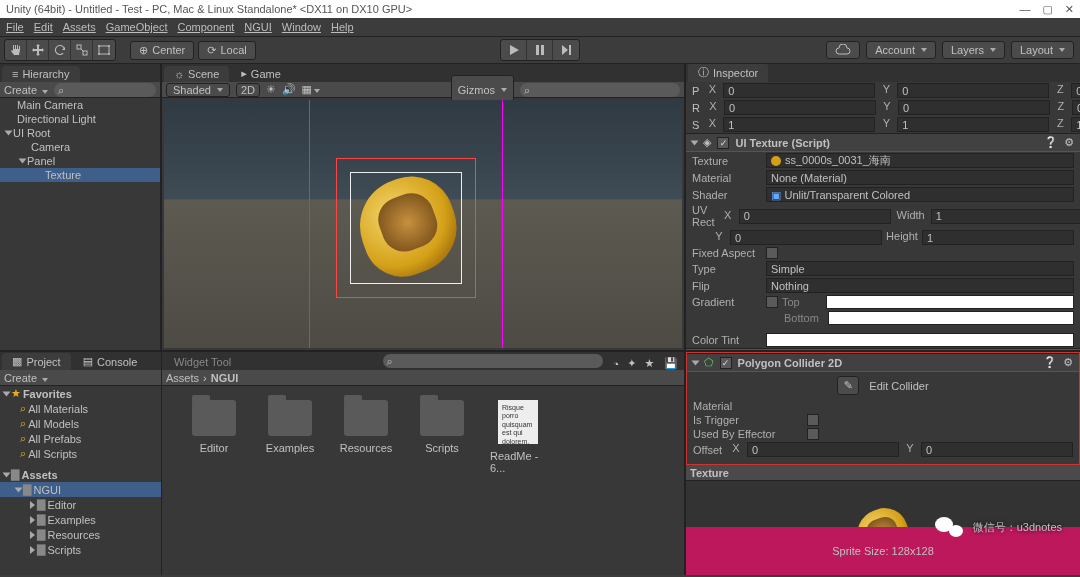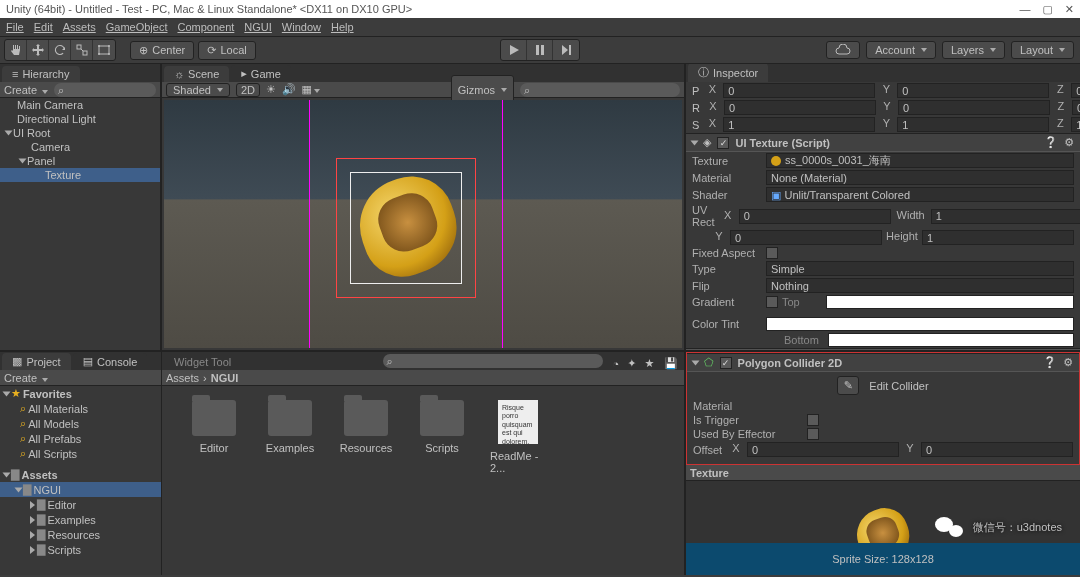--- a/index.html
+++ b/index.html
@@ -63,21 +63,21 @@
 .redoutline { border: 1px solid #c33; }
 .widgetbar { background: #535353; padding: 2px 6px; display: flex; align-items: center; gap: 6px; border-top: 1px solid #222; }
 .searchbox { background: #5a5a5a; border-radius: 8px; padding: 1px 8px 1px 16px; color: #aaa; flex: 1; height: 14px; position: relative; }
 .chevr { display: inline-block; width: 0; height: 0; border-left: 3px solid transparent; border-right: 3px solid transparent; border-top: 4px solid #aaa; margin-left: 2px; }
 .wechat-overlay { position: absolute; right: 18px; bottom: 38px; display: flex; align-items: center; gap: 10px; color: #fff; font-size: 18px; text-shadow: 0 0 4px #000; }
 .wechat-icn { width: 28px; height: 24px; position: relative; }
 .wechat-icn::before, .wechat-icn::after { content: ''; position: absolute; background: #fff; border-radius: 50%; }
 .wechat-icn::before { width: 18px; height: 15px; left: 0; top: 2px; }
 .wechat-icn::after { width: 14px; height: 12px; right: 0; bottom: 2px; }
 .previewsprite { position: absolute; left: 50%; bottom: 14px; transform: translateX(-50%); width: 52px; height: 52px; }
-.statusline { position: absolute; bottom: 0; left: 0; right: 0; background: #0c4a6e; color: #c0c0c0; text-align: center; padding: 10px; }
+.statusline { position: absolute; bottom: 0; left: 0; right: 0; background: #be185d; color: #c0c0c0; text-align: center; padding: 18px; }
 svg { display: block; }
 .colorswatch { background: #fff; height: 14px; flex: 1; border: 1px solid #222; }
 .bold { font-weight: bold; }
 </style>
 </head>
 <body>
 
 <div class="titlebar">
   <span>Unity (64bit) - Untitled - Test - PC, Mac &amp; Linux Standalone* &lt;DX11 on DX10 GPU&gt;</span>
   <div class="winctl">
@@ -367,28 +367,28 @@
       <div class="proprow">
           <span class="proplabel">Flip</span>
           <span class="propfield">Nothing</span>
         </div>
       <div class="proprow">
           <span class="proplabel">Gradient</span>
           <span class="checkbox"></span>
           <span style="width:40px;color:#888">Top</span>
           <div class="colorswatch"></div>
         </div>
-      <div class="proprow" style="margin-top:6px">
-          <span class="proplabel">Color Tint</span>
-          <div class="colorswatch"></div>
-        </div>
       <div class="proprow">
           <span class="proplabel"></span>
           <span style="width:14px"></span>
           <span style="width:40px;color:#888">Bottom</span>
+          <div class="colorswatch"></div>
+        </div>
+      <div class="proprow" style="margin-top:6px">
+          <span class="proplabel">Color Tint</span>
           <div class="colorswatch"></div>
         </div>
 
       <div class="widgetbar"></div>
 
     </div>
   </div>
 </div>
 
 <div class="bottomrow">
@@ -501,21 +501,21 @@
       <div class="asset">
           <div class="foldericon"></div>
           <span>Resources</span>
         </div>
       <div class="asset">
           <div class="foldericon"></div>
           <span>Scripts</span>
         </div>
       <div class="asset">
           <div class="fileicon">Risque porro quisquam est qui dolorem.</div>
-          <span>ReadMe - 2...</span>
+          <span>ReadMe - 6...</span>
         </div>
     </div>
   </div>
 
   <div class="inspbottom">
     <div class="redoutline" style="padding-bottom:6px">
       <div class="componentbar">
         <span class="tri open"></span>
         <span style="color:#6c6">⬠</span>
         <span class="checkbox">✓</span>

